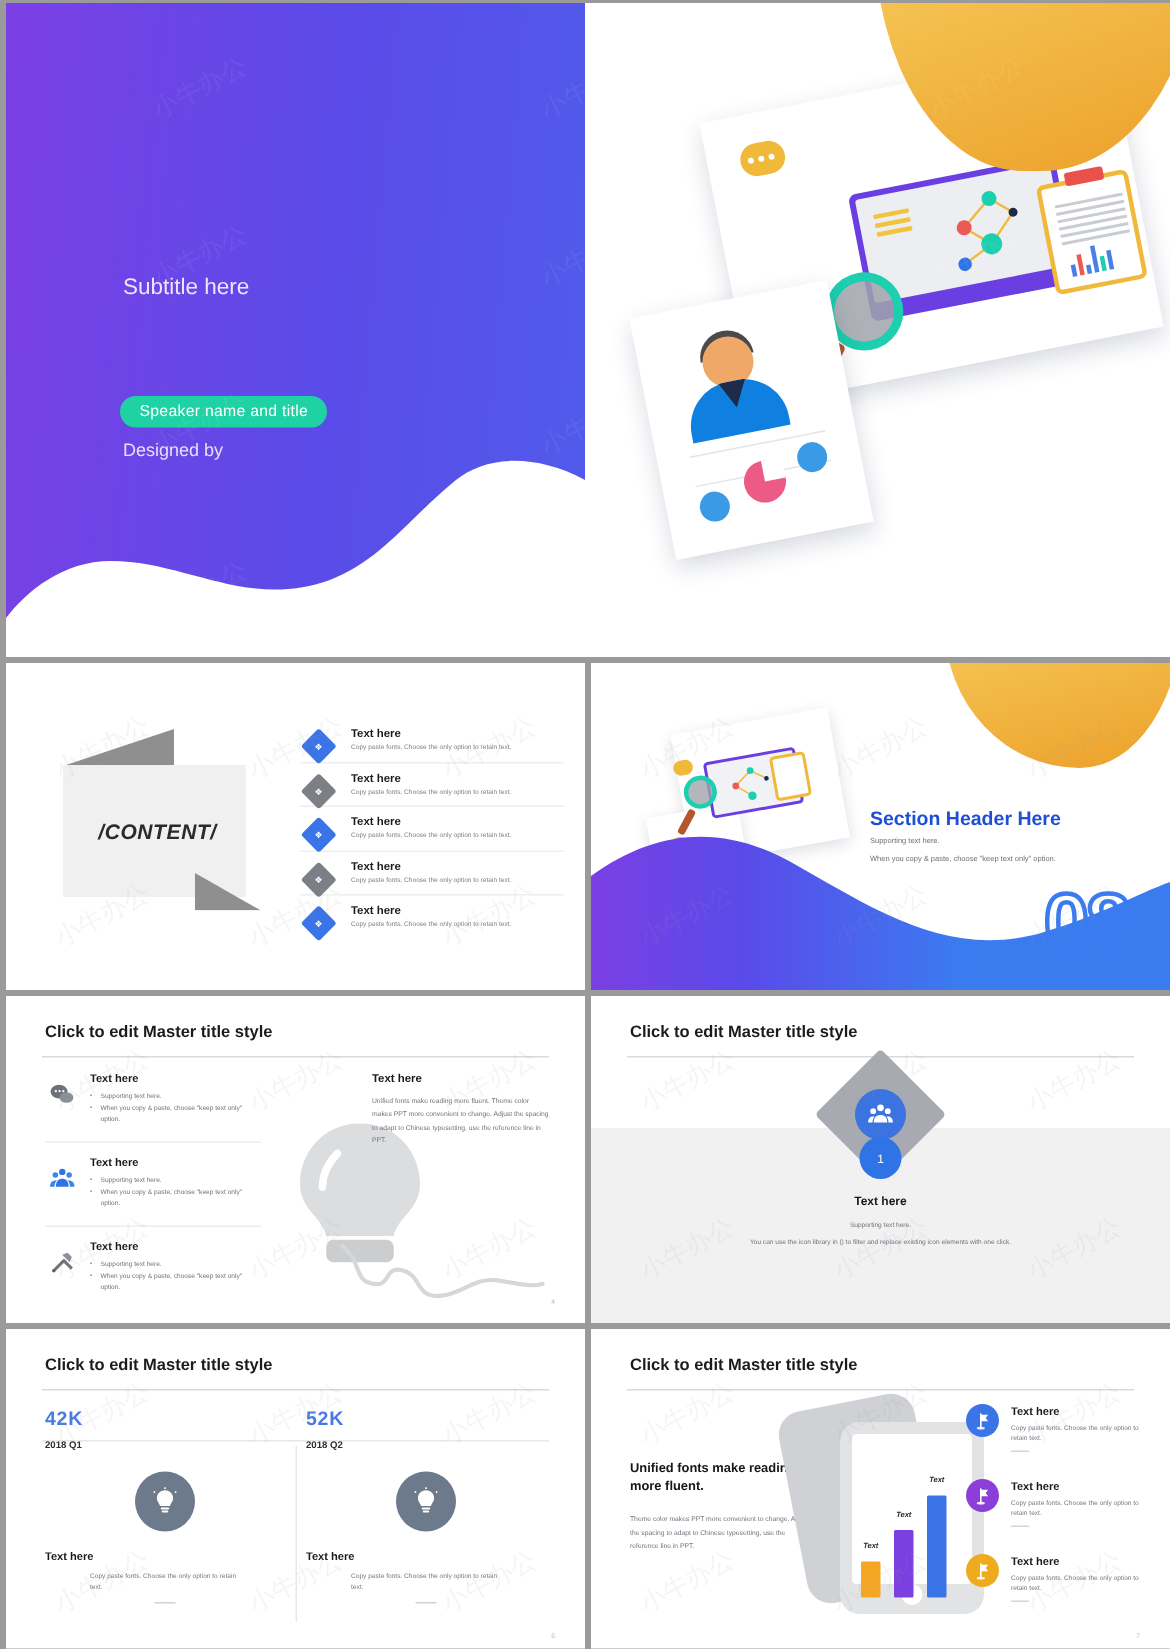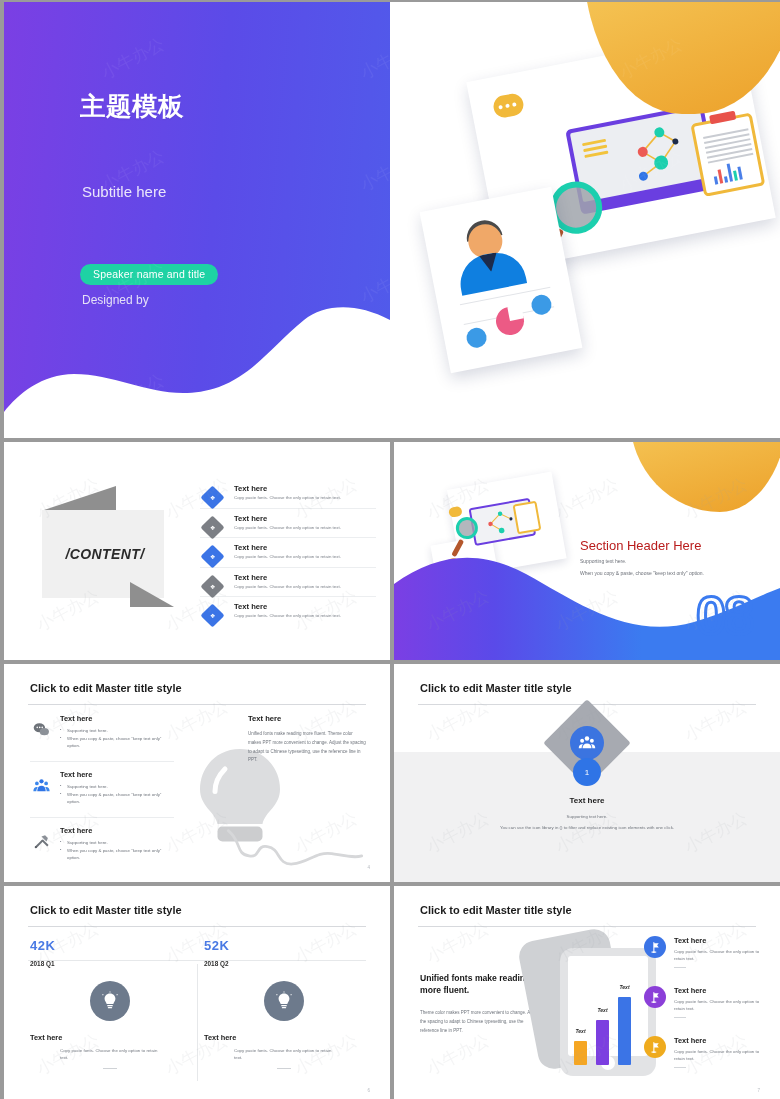--- a/index.html
+++ b/index.html
@@ -169,21 +169,21 @@
     position: absolute; left: 0; bottom: 0; width: 100%; height: 116px;
     background: linear-gradient(90deg, #7b3fe4 0%, #5a4ae9 26%, #3b7bf0 64%, #3b7bf0 100%);
     clip-path: path("M0,40 C44,8 88,6 132,30 C186,60 236,96 300,78 C340,66 364,52 386,44 L386,116 L0,116 Z");
   }
   .s3-num {
     position: absolute; right: 28px; bottom: 18px; z-index: 2;
     font-size: 54px; font-weight: 700; color: transparent;
     -webkit-text-stroke: 3px #3b7bf0; letter-spacing: -2px;
     line-height: 1;
   }
-  .s3-title { position: absolute; left: 186px; top: 96px; font-size: 13px; font-weight: 400; color: #b91c1c; }
+  .s3-title { position: absolute; left: 186px; top: 96px; font-size: 13px; font-weight: 700; color: #1d4ed8; }
   .s3-sub1 { position: absolute; left: 186px; top: 116px; font-size: 5px; color: #6d7179; }
   .s3-sub2 { position: absolute; left: 186px; top: 128px; font-size: 5px; color: #6d7179; }
   .s3-ill { position: absolute; left: 38px; top: 36px; width: 132px; height: 142px; transform: rotate(-10deg); }
 
   
   .c-title {
     position: absolute; left: 26px; top: 18px;
     font-size: 11px; font-weight: 700; color: #1b1b1b;
   }
   .c-rule { position: absolute; left: 24px; right: 24px; top: 40px; height: 1px; background: #d7d9dd; }
@@ -305,21 +305,20 @@
       <div class="avatar-body"></div>
       <div class="avatar-v"></div>
       <div class="divline" style="top:98px"></div>
       <div class="divline" style="top:118px"></div>
       <div class="pie"></div>
       <div class="mini-ic" style="left:22px;top:124px;background:#3b9ae6"></div>
       <div class="mini-ic" style="left:92px;top:104px;background:#3b9ae6"></div>
     </div>
 
     <h1 class="s1-title">
-      <div>主题模板</div>
     </h1>
     <div class="s1-sub">Subtitle here</div>
     <div class="s1-badge">Speaker name and title</div>
     <div class="s1-design">Designed by</div>
 
     <div class="wm light">
       <span>小牛办公</span>
         <span>小牛办公</span>
         <span>小牛办公</span>
       <span>小牛办公</span>

